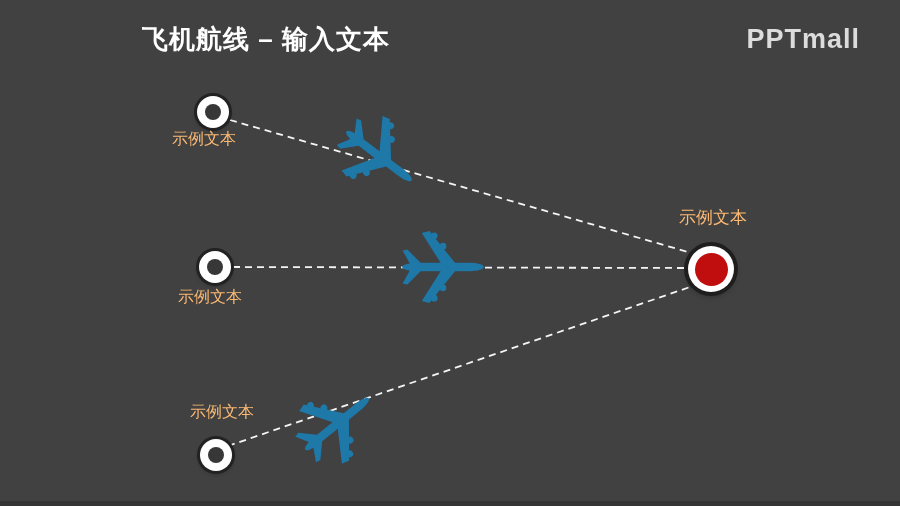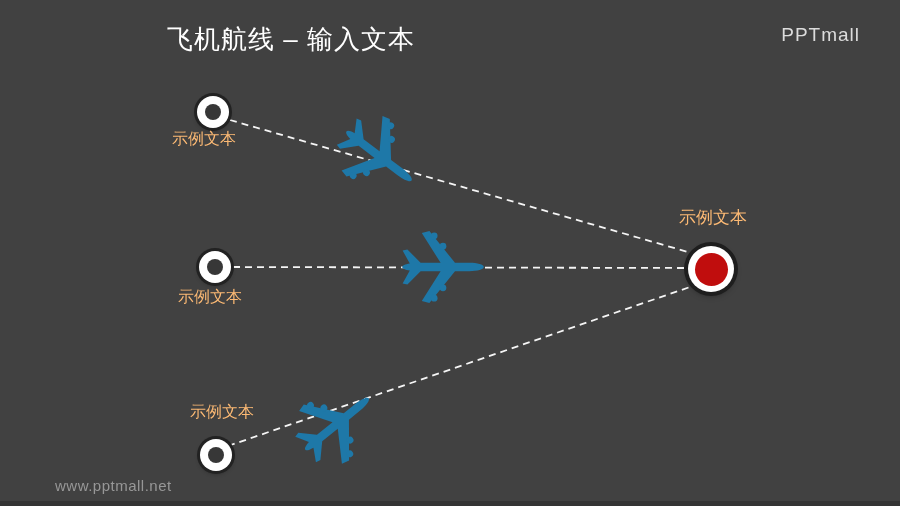--- a/index.html
+++ b/index.html
@@ -2,28 +2,28 @@
 <html><head>
 <meta charset="utf-8">
 <style>
   html,body{margin:0;padding:0;background:#414141;}
   #slide{
     position:relative;width:900px;height:506px;overflow:hidden;
     background:#414141;font-family:"Liberation Sans","DejaVu Sans",sans-serif;
   }
   
   .slide-title{
-    position:absolute;left:167px;top:22px;
-    font-size:26px;font-weight:normal;color:#ffffff;letter-spacing:1px;
+    position:absolute;left:142px;top:22px;
+    font-size:26px;font-weight:bold;color:#ffffff;letter-spacing:1px;
     white-space:nowrap;
   }
   
   .brand-logo{
     position:absolute;right:40px;top:24px;
-    font-size:19px;font-weight:normal;color:#dcdcdc;letter-spacing:1px;
+    font-size:27px;font-weight:bold;color:#dcdcdc;letter-spacing:1px;
     white-space:nowrap;
     text-align:center;
   }
   
   .watermark{
     position:absolute;left:55px;top:477px;
     font-size:15px;color:#979797;letter-spacing:0.5px;cursor:pointer;
   }
   
   .origin-node{
@@ -112,16 +112,15 @@
 
   <div class="destination-node">
     <div class="core"></div>
   </div>
 
   <div class="node-label" id="origin-label-1">示例文本</div>
   <div class="node-label" id="origin-label-2">示例文本</div>
   <div class="node-label" id="origin-label-3">示例文本</div>
   <div class="node-label" id="destination-label">示例文本</div>
 
-  <div class="watermark">www.pptmall.net</div>
   <div class="bottom-edge"></div>
 
 </div>
 
 </body></html>

